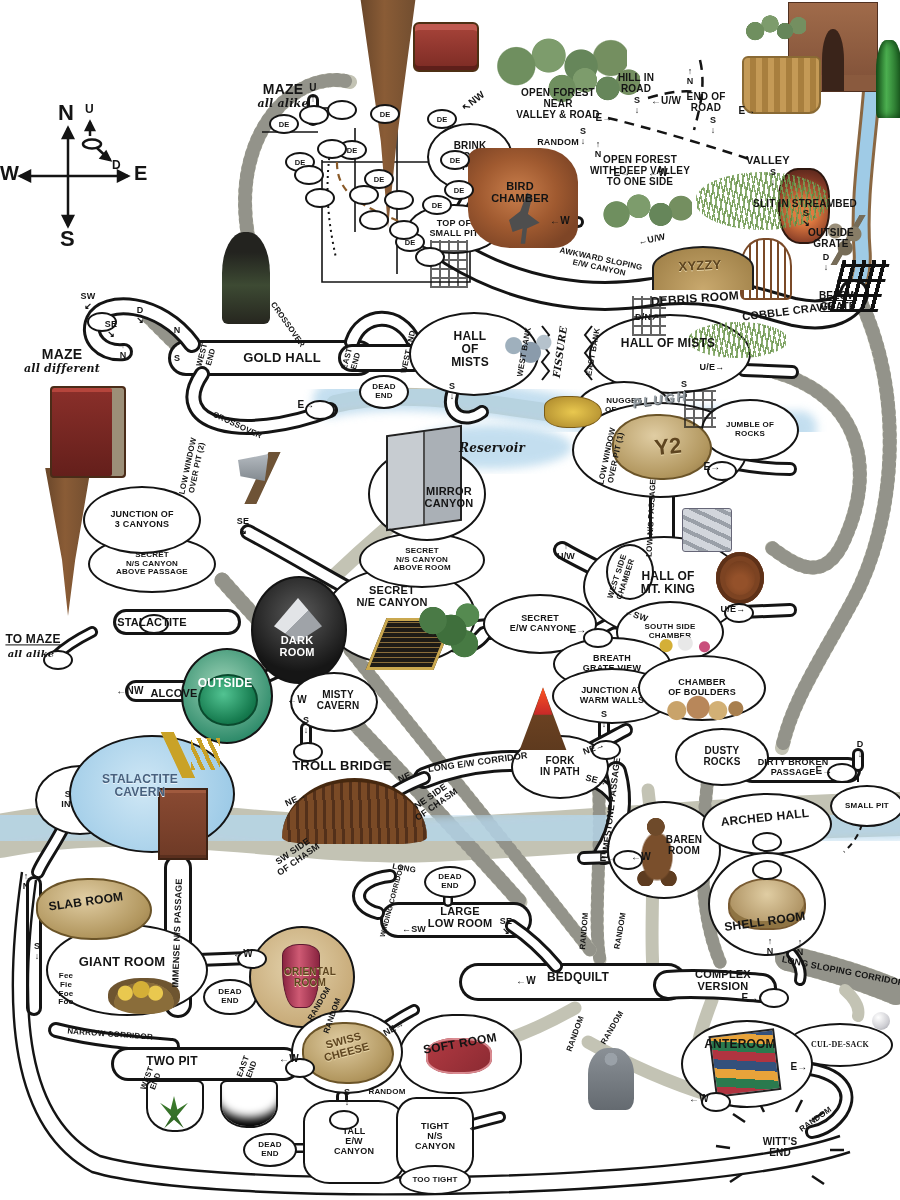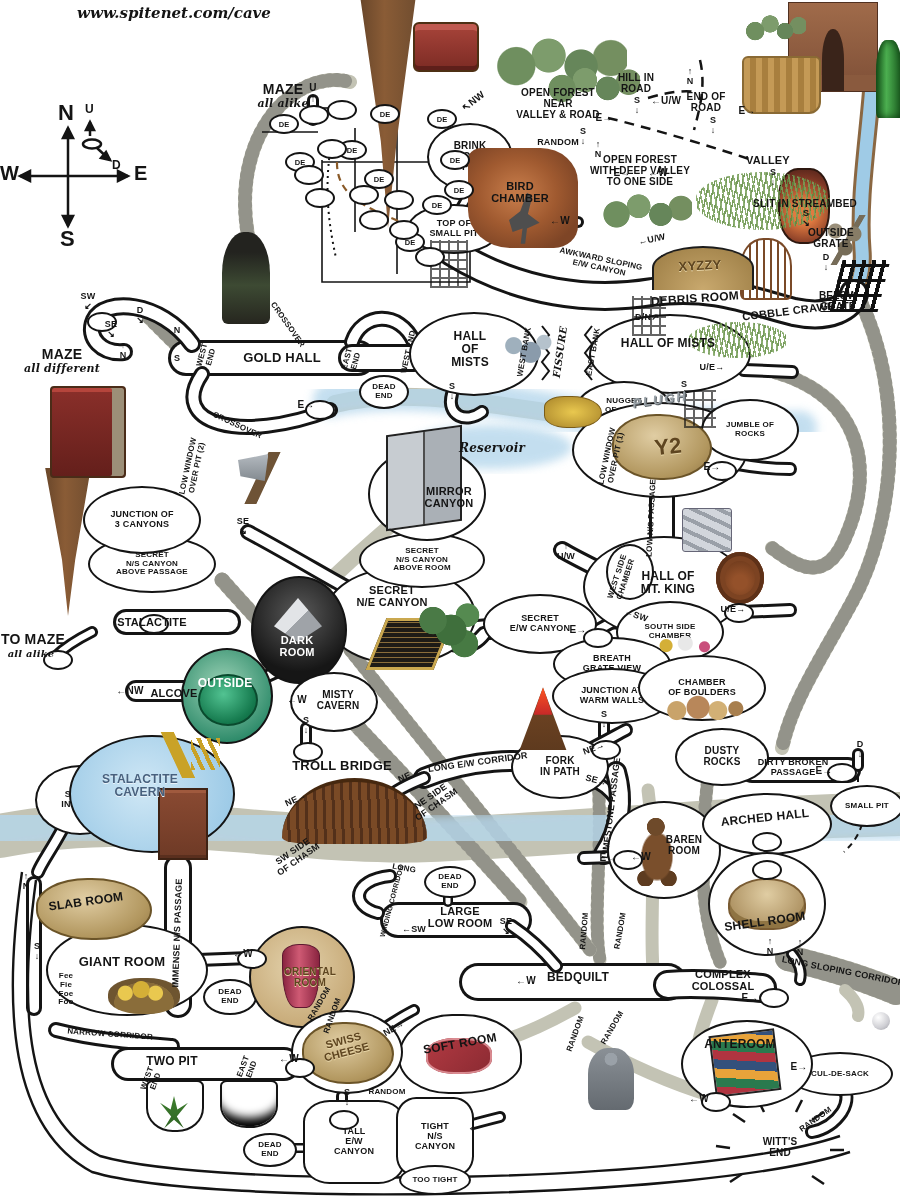--- a/index.html
+++ b/index.html
@@ -344,21 +344,20 @@
           <line x1="812" y1="1176" x2="824" y2="1184"></line>
         <line x1="730" y1="1148" x2="716" y2="1146"></line>
           <line x1="830" y1="1150" x2="844" y2="1150"></line>
         <line x1="764" y1="1112" x2="758" y2="1100"></line>
           <line x1="796" y1="1112" x2="802" y2="1100"></line>
       </g>
     </g>
   </svg>
 
   <div id="title">
-    <div class="url">www.spitenet.com/cave</div>
   </div>
 
   <div id="compass">
     <svg width="150" height="140">
       <g stroke="#141414" stroke-width="2.5" fill="#141414">
         <line x1="20" y1="76" x2="128" y2="76"></line>
         <line x1="68" y1="28" x2="68" y2="126"></line>
         <polygon points="20,76 30,71 30,81"></polygon>
         <polygon points="128,76 118,71 118,81"></polygon>
         <polygon points="68,28 63,38 73,38"></polygon>
@@ -429,21 +428,21 @@
       <div class="room water" style="left: 69px; top: 735px; width: 162px; height: 114px; font-size: 9px; transform: rotate(0deg);"></div>
       <div class="room dark" style="left: 251px; top: 576px; width: 92px; height: 104px; font-size: 9px; transform: rotate(0deg);"></div>
       <div class="room green" style="left: 181px; top: 648px; width: 88px; height: 92px; font-size: 9px; transform: rotate(0deg);"></div>
       <div class="room" style="left: 290px; top: 672px; width: 84px; height: 56px; font-size: 9px; transform: rotate(0deg);"></div>
       <div class="room" style="left: 46px; top: 924px; width: 158px; height: 88px; font-size: 9px; transform: rotate(0deg);"></div>
       <div class="room" style="left: 203px; top: 979px; width: 50px; height: 32px; font-size: 8px; transform: rotate(0deg);">DEAD
 END</div>
       <div class="room tan" style="left: 249px; top: 926px; width: 102px; height: 98px; font-size: 9px; transform: rotate(0deg);"></div>
       <div class="room" style="left: 424px; top: 866px; width: 48px; height: 28px; font-size: 8px; transform: rotate(0deg);">DEAD
 END</div>
-      <div class="room" style="left: 787px; top: 1052px; width: 102px; height: 40px; font-size: 8px; transform: rotate(0deg);">CUL-DE-SACK</div>
+      <div class="room" style="left: 787px; top: 1023px; width: 102px; height: 40px; font-size: 8px; transform: rotate(0deg); font-family: Liberation Serif, serif;">CUL-DE-SACK</div>
       <div class="room" style="left: 681px; top: 1020px; width: 128px; height: 84px; font-size: 9px; transform: rotate(0deg);"></div>
       <div class="room cloud" style="left: 398px; top: 1014px; width: 120px; height: 76px; font-size: 9px; transform: rotate(0deg);"></div>
       <div class="room boxy" style="left: 303px; top: 1100px; width: 98px; height: 80px; font-size: 9px; transform: rotate(0deg);">TALL
 E/W
 CANYON</div>
       <div class="room boxy" style="left: 396px; top: 1097px; width: 74px; height: 76px; font-size: 9px; transform: rotate(0deg);">TIGHT
 N/S
 CANYON</div>
       <div class="room" style="left: 399px; top: 1165px; width: 68px; height: 26px; font-size: 8px; transform: rotate(0deg);">TOO TIGHT</div>
       <div class="room" style="left: 243px; top: 1133px; width: 50px; height: 30px; font-size: 8px; transform: rotate(0deg);">DEAD
@@ -555,21 +554,21 @@
       <div class="lbl" style="left: 622px; top: 578px; font-size: 8px; transform: translate(-50%, -50%) rotate(-72deg);">WEST SIDE
 CHAMBER</div>
       <div class="lbl" style="left: 668px; top: 583px; font-size: 12px; transform: translate(-50%, -50%) rotate(0deg);">HALL OF
 MT. KING</div>
       <div class="lbl" style="left: 733px; top: 610px; font-size: 9px; transform: translate(-50%, -50%) rotate(0deg);">U/E→</div>
       <div class="lbl" style="left: 636px; top: 616px; font-size: 9px; transform: translate(-50%, -50%) rotate(20deg);">←SW</div>
       <div class="lbl" style="left: 392px; top: 596px; font-size: 11px; transform: translate(-50%, -50%) rotate(0deg);">SECRET
 N/E CANYON</div>
       <div class="lbl" style="left: 578px; top: 629px; font-size: 10px; transform: translate(-50%, -50%) rotate(0deg);">E→</div>
       <div class="lbl" style="left: 152px; top: 622px; font-size: 11px; transform: translate(-50%, -50%) rotate(0deg);">STALACTITE</div>
-      <div class="lbl" style="left: 33px; top: 640px; font-size: 14px; transform: translate(-50%, -50%) rotate(0deg);">TO MAZE</div>
+      <div class="lbl" style="left: 33px; top: 640px; font-size: 12px; transform: translate(-50%, -50%) rotate(0deg); text-decoration: underline;">TO MAZE</div>
       <div class="lbl script" style="left: 31px; top: 653px; font-size: 10px; transform: translate(-50%, -50%) rotate(0deg);">all alike</div>
       <div class="lbl wtext" style="left: 297px; top: 646px; font-size: 11px; transform: translate(-50%, -50%) rotate(0deg);">DARK
 ROOM</div>
       <div class="lbl" style="left: 130px; top: 690px; font-size: 10px; transform: translate(-50%, -50%) rotate(0deg);">←NW</div>
       <div class="lbl" style="left: 174px; top: 693px; font-size: 11px; transform: translate(-50%, -50%) rotate(0deg);">ALCOVE</div>
       <div class="lbl wtext" style="left: 225px; top: 684px; font-size: 12px; transform: translate(-50%, -50%) rotate(0deg);">OUTSIDE</div>
       <div class="lbl" style="left: 297px; top: 699px; font-size: 10px; transform: translate(-50%, -50%) rotate(0deg);">←W</div>
       <div class="lbl" style="left: 338px; top: 700px; font-size: 10px; transform: translate(-50%, -50%) rotate(0deg);">MISTY
 CAVERN</div>
       <div class="lbl" style="left: 306px; top: 726px; font-size: 9px; transform: translate(-50%, -50%) rotate(0deg);">S
@@ -625,21 +624,21 @@
       <div class="lbl" style="left: 414px; top: 930px; font-size: 9px; transform: translate(-50%, -50%) rotate(0deg);">←SW</div>
       <div class="lbl" style="left: 506px; top: 927px; font-size: 9px; transform: translate(-50%, -50%) rotate(0deg);">SE
 ↘</div>
       <div class="lbl" style="left: 578px; top: 978px; font-size: 12px; transform: translate(-50%, -50%) rotate(0deg);">BEDQUILT</div>
       <div class="lbl" style="left: 526px; top: 980px; font-size: 10px; transform: translate(-50%, -50%) rotate(0deg);">←W</div>
       <div class="lbl" style="left: 585px; top: 931px; font-size: 8px; transform: translate(-50%, -50%) rotate(-85deg);">RANDOM</div>
       <div class="lbl" style="left: 621px; top: 931px; font-size: 8px; transform: translate(-50%, -50%) rotate(-80deg);">RANDOM</div>
       <div class="lbl" style="left: 576px; top: 1034px; font-size: 8px; transform: translate(-50%, -50%) rotate(-70deg);">RANDOM</div>
       <div class="lbl" style="left: 613px; top: 1028px; font-size: 8px; transform: translate(-50%, -50%) rotate(-60deg);">RANDOM</div>
       <div class="lbl" style="left: 723px; top: 980px; font-size: 11px; transform: translate(-50%, -50%) rotate(0deg);">COMPLEX
-COLOSSAL</div>
+VERSION</div>
       <div class="lbl" style="left: 750px; top: 997px; font-size: 10px; transform: translate(-50%, -50%) rotate(0deg);">E→</div>
       <div class="lbl" style="left: 770px; top: 947px; font-size: 9px; transform: translate(-50%, -50%) rotate(0deg);">↑
 N</div>
       <div class="lbl" style="left: 843px; top: 972px; font-size: 9px; transform: translate(-50%, -50%) rotate(11deg);">LONG SLOPING CORRIDOR</div>
       <div class="lbl" style="left: 172px; top: 1062px; font-size: 12px; transform: translate(-50%, -50%) rotate(0deg);">TWO PIT</div>
       <div class="lbl" style="left: 152px; top: 1080px; font-size: 8px; transform: translate(-50%, -50%) rotate(-70deg);">WEST
 END</div>
       <div class="lbl" style="left: 248px; top: 1068px; font-size: 8px; transform: translate(-50%, -50%) rotate(-70deg);">EAST
 END</div>
       <div class="lbl" style="left: 289px; top: 1058px; font-size: 10px; transform: translate(-50%, -50%) rotate(0deg);">←W</div>

